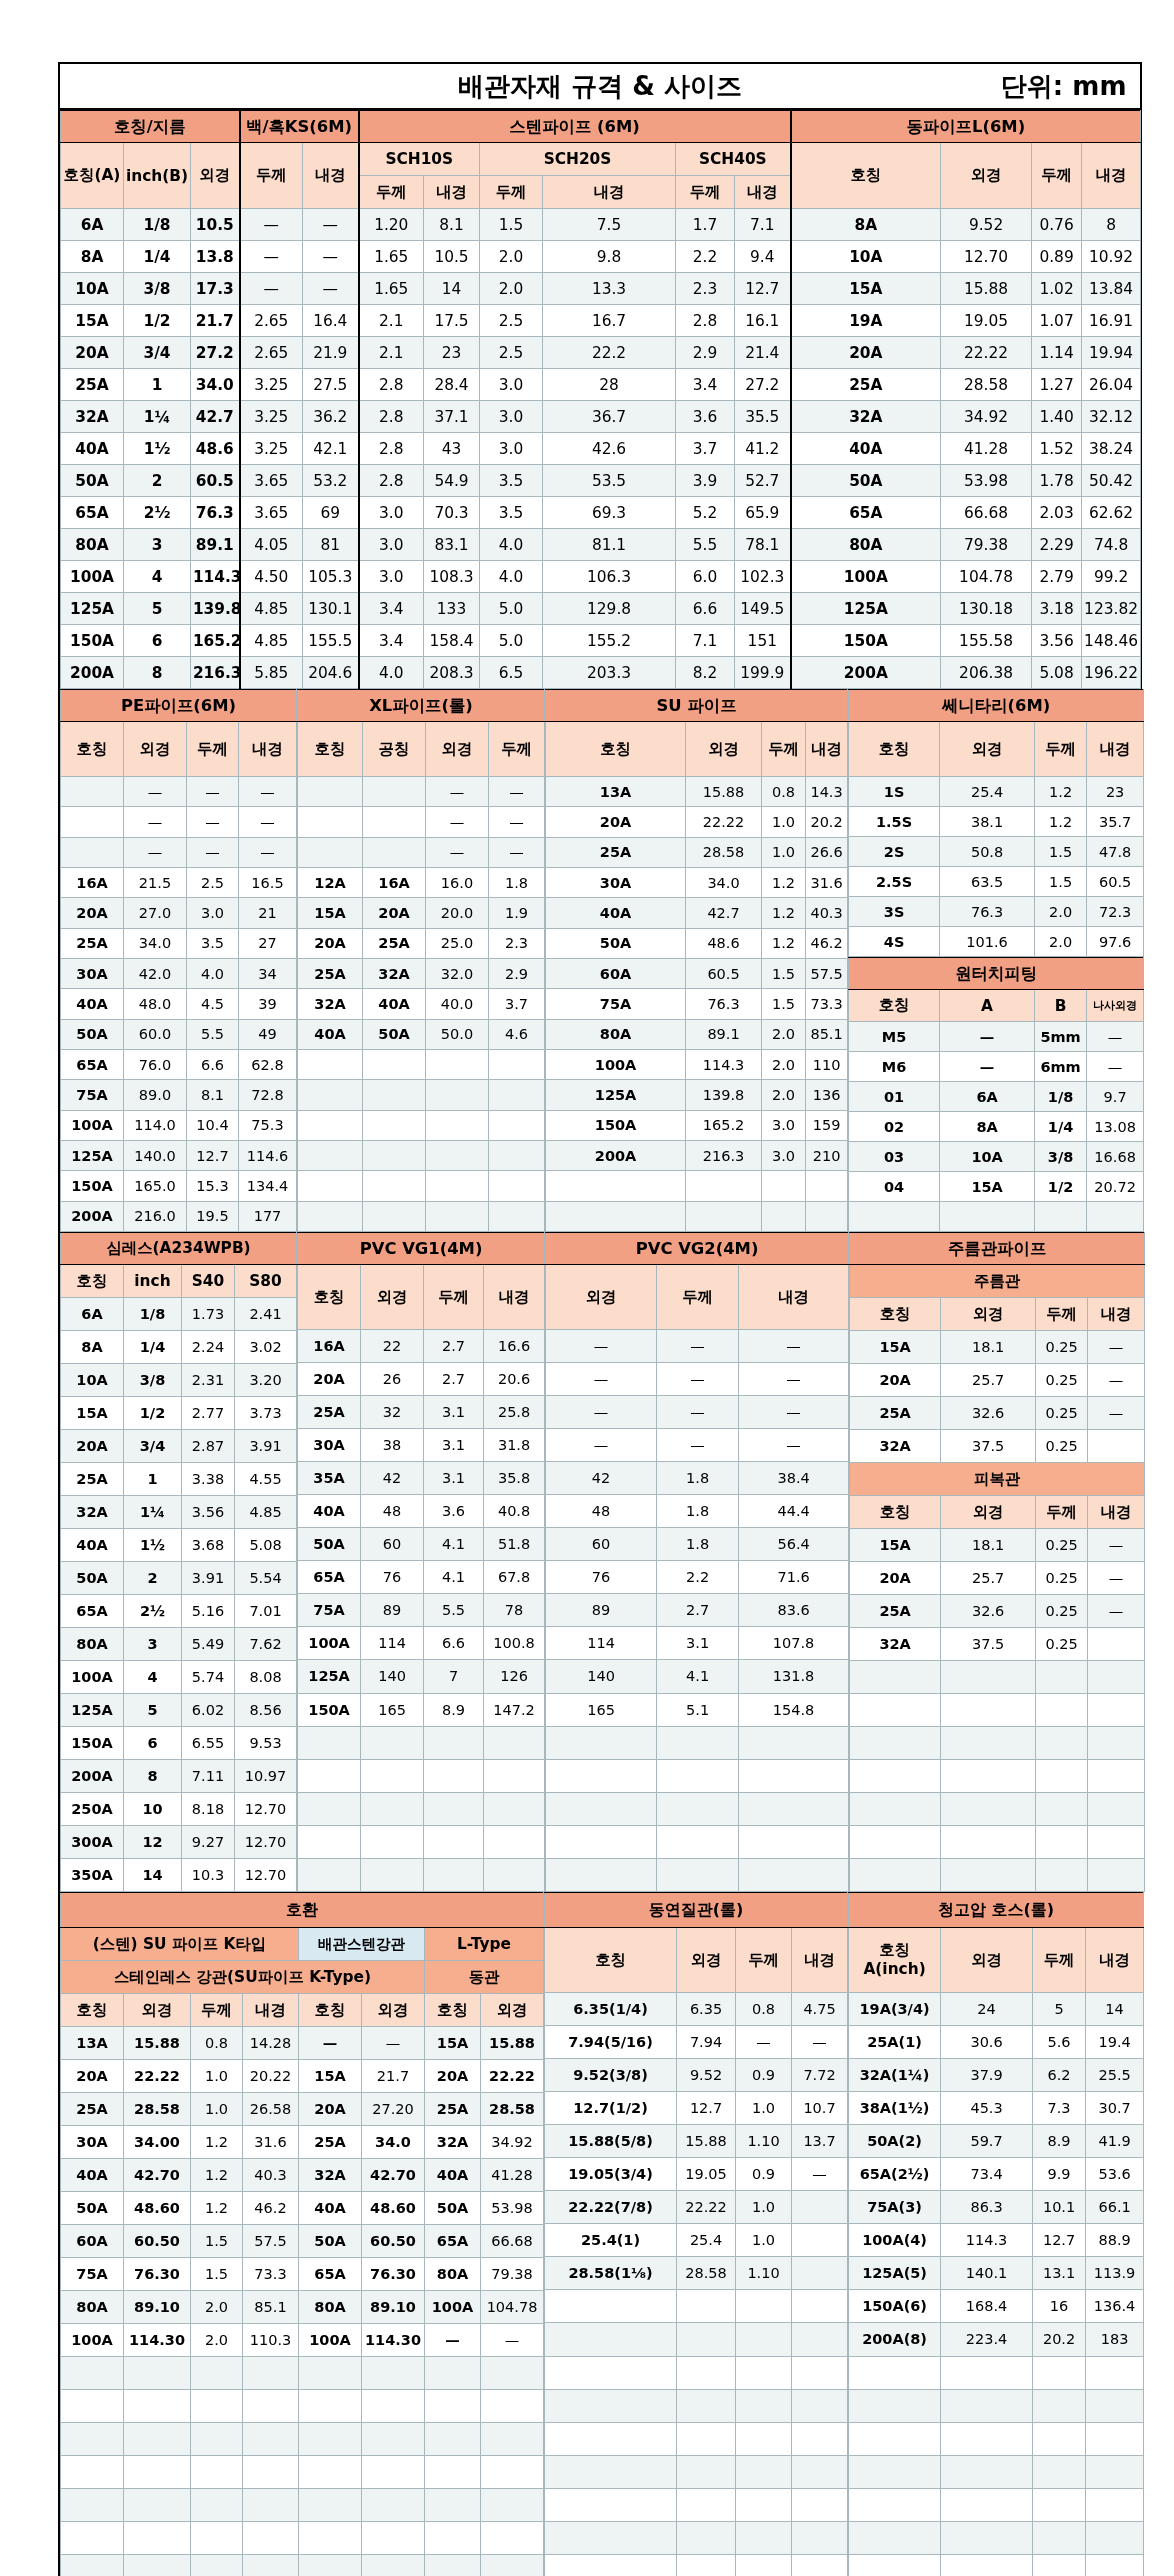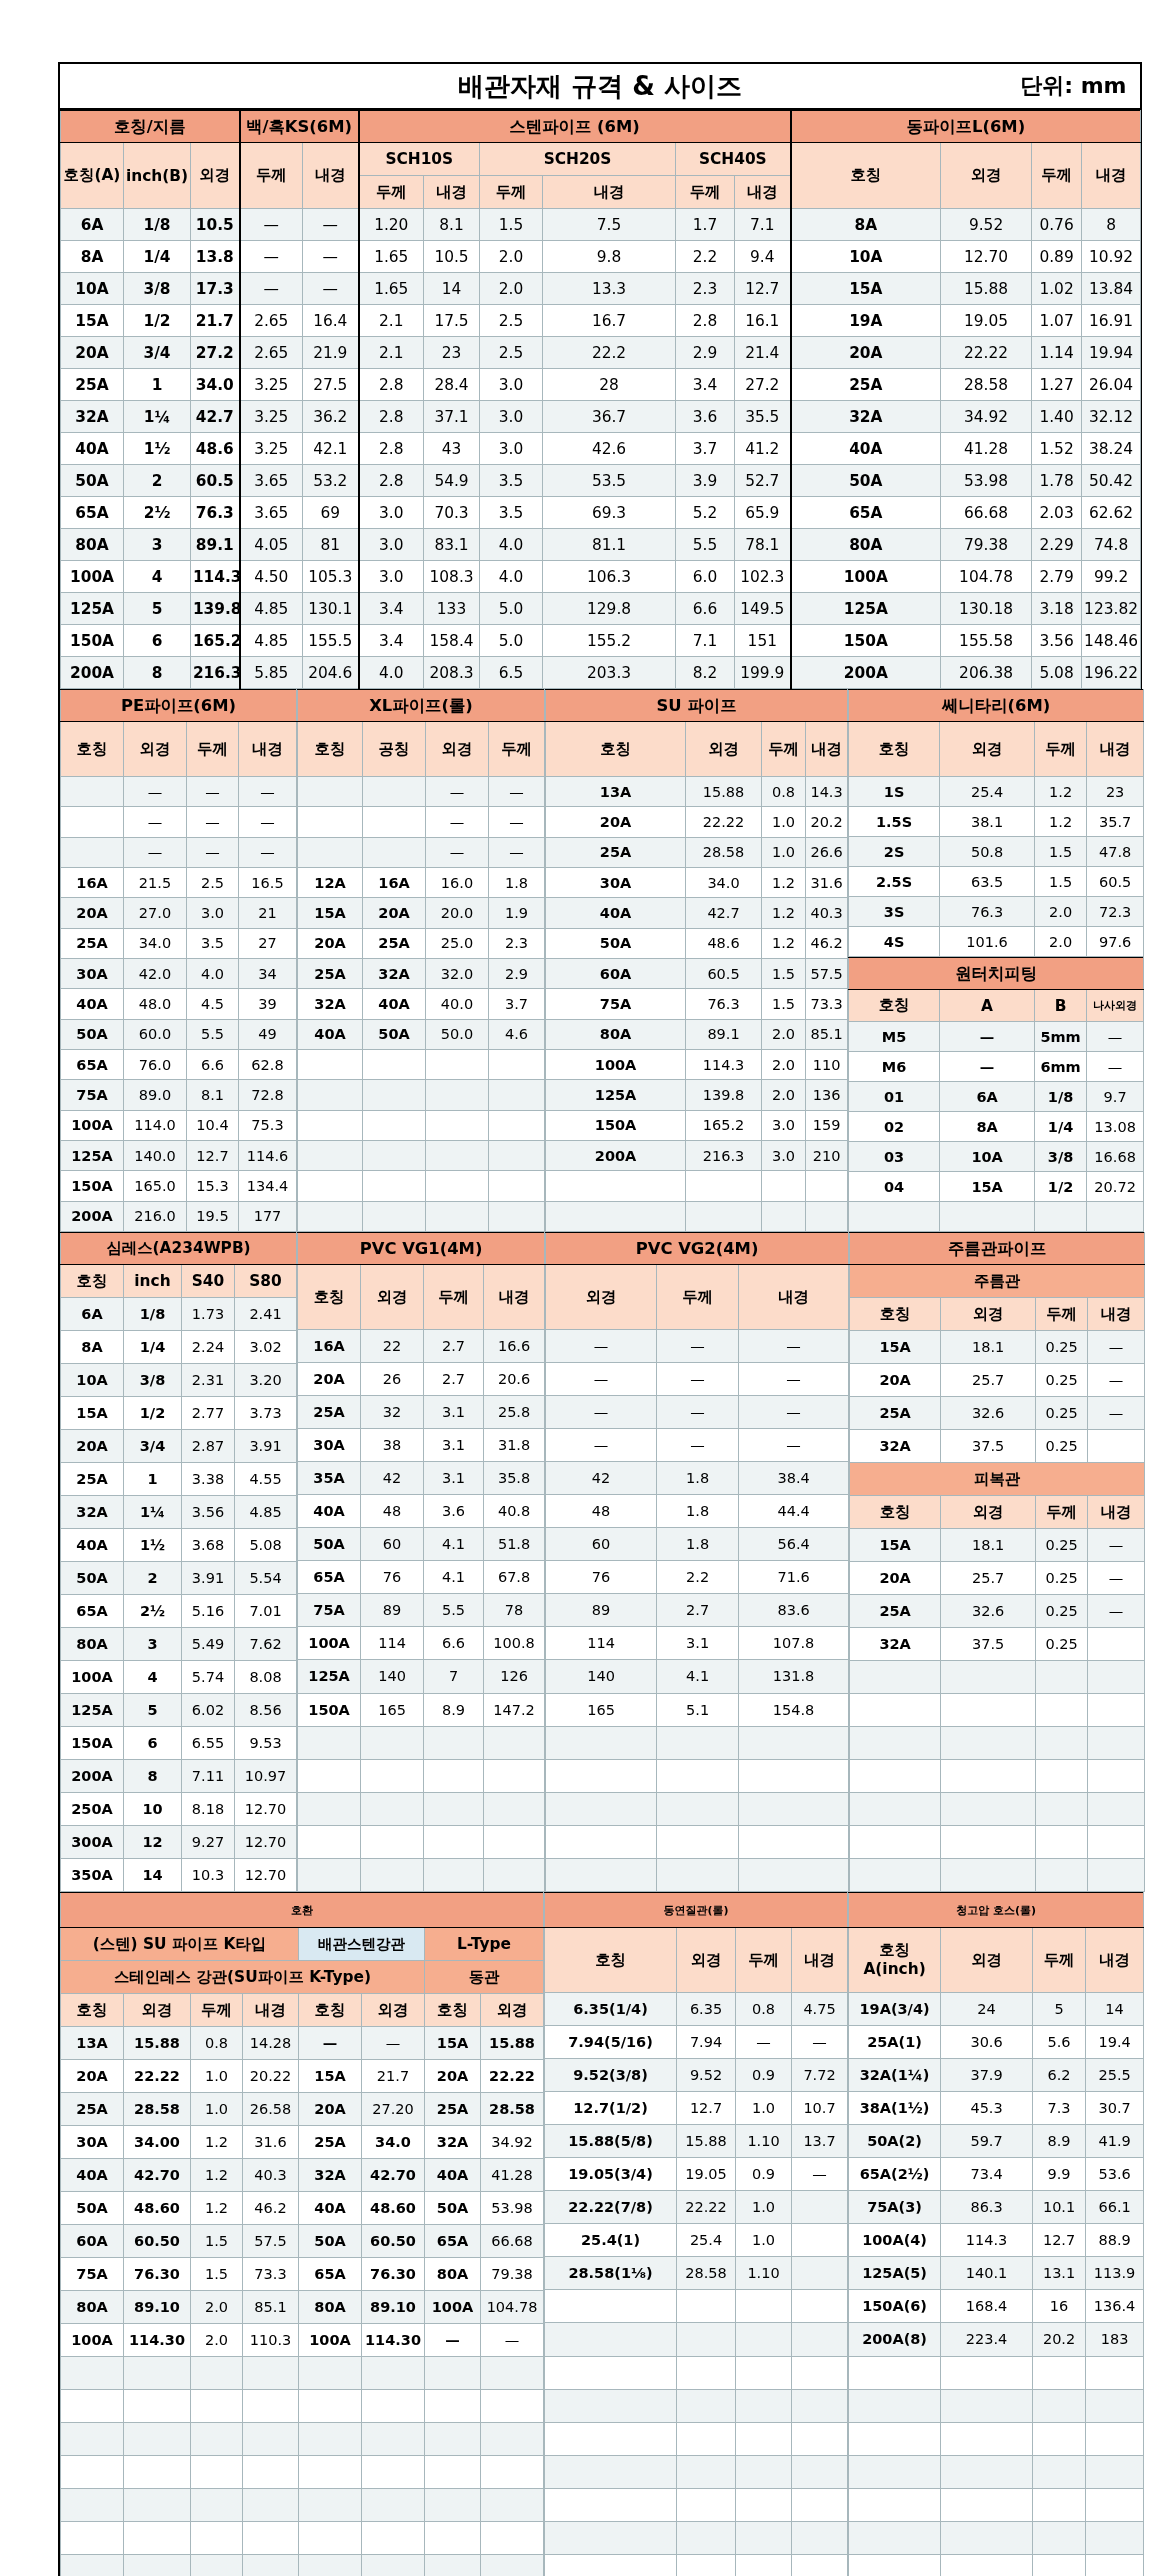--- a/index.html
+++ b/index.html
@@ -3,21 +3,21 @@
 <meta charset="utf-8">
 <style>
   html,body{margin:0;padding:0;}
   body{
     width:1175px;height:2576px;background:#ffffff;position:relative;
     font-family:"DejaVu Sans","Liberation Sans",sans-serif;color:#000;
   }
   .sheet{position:absolute;left:58px;top:62px;width:1080px;border:2.9px solid #000;background:#fff;}
   .titlebar{position:relative;height:44px;border-bottom:2.9px solid #000;background:#fff;}
   .main-title{position:absolute;left:0;right:0;top:0;height:44px;line-height:44px;text-align:center;font-weight:bold;font-size:26px;}
-  .unit-label{position:absolute;right:13.5px;top:0;height:28px;line-height:44px;font-weight:bold;font-size:22px;}
+  .unit-label{position:absolute;right:13.5px;top:0;height:28px;line-height:44px;font-weight:bold;font-size:26px;}
   .band{display:flex;align-items:stretch;}
   .col{display:flex;flex-direction:column;}
   table{border-collapse:collapse;table-layout:fixed;border:1.9px solid #000;}
   th,td{border:1px solid #a7b7bc;padding:0 1.9px;text-align:center;vertical-align:middle;
         overflow:hidden;white-space:nowrap;font-size:14.5px;}
   th{font-weight:bold;}
   .dark{background:#f2a083;font-size:16.4px;border-top:1.9px solid #000;border-bottom:1.9px solid #000;}
   .med{background:#f6ae8f;font-size:15.4px;}
   .light{background:#fcdcca;font-size:15.4px;}
   .blue{background:#d9e9f2 !important;}
@@ -25,21 +25,21 @@
   tbody tr:nth-child(odd) td{background:#eef3f4;}
   tbody tr:nth-child(even) td{background:#ffffff;}
   tbody td.nc{background:#e8eef0;font-weight:bold;}
   tbody td.hl{background:#c2cdce;font-weight:bold;}
   tbody td.b{font-weight:bold;}
   td.sep,th.sep{border-right:2.9px solid #000;}
   
   .b1 tbody td{height:31px;font-size:15.4px;}
   .hT th{height:31px;}
   .h33 th{height:32px;}
-  .h35 th{height:34px;font-size:11px;}
+  .h35 th{height:34px;font-size:16px;}
   .h56 th{height:54px;}
   .h66 th{height:64px;}
   .b2 tbody td{height:29px;}
   .b3 tbody td{height:32px;}
   .b4 tbody td{height:32px;}
   .hose-h div{line-height:1.25;}
 </style>
 </head>
 <body>
 

